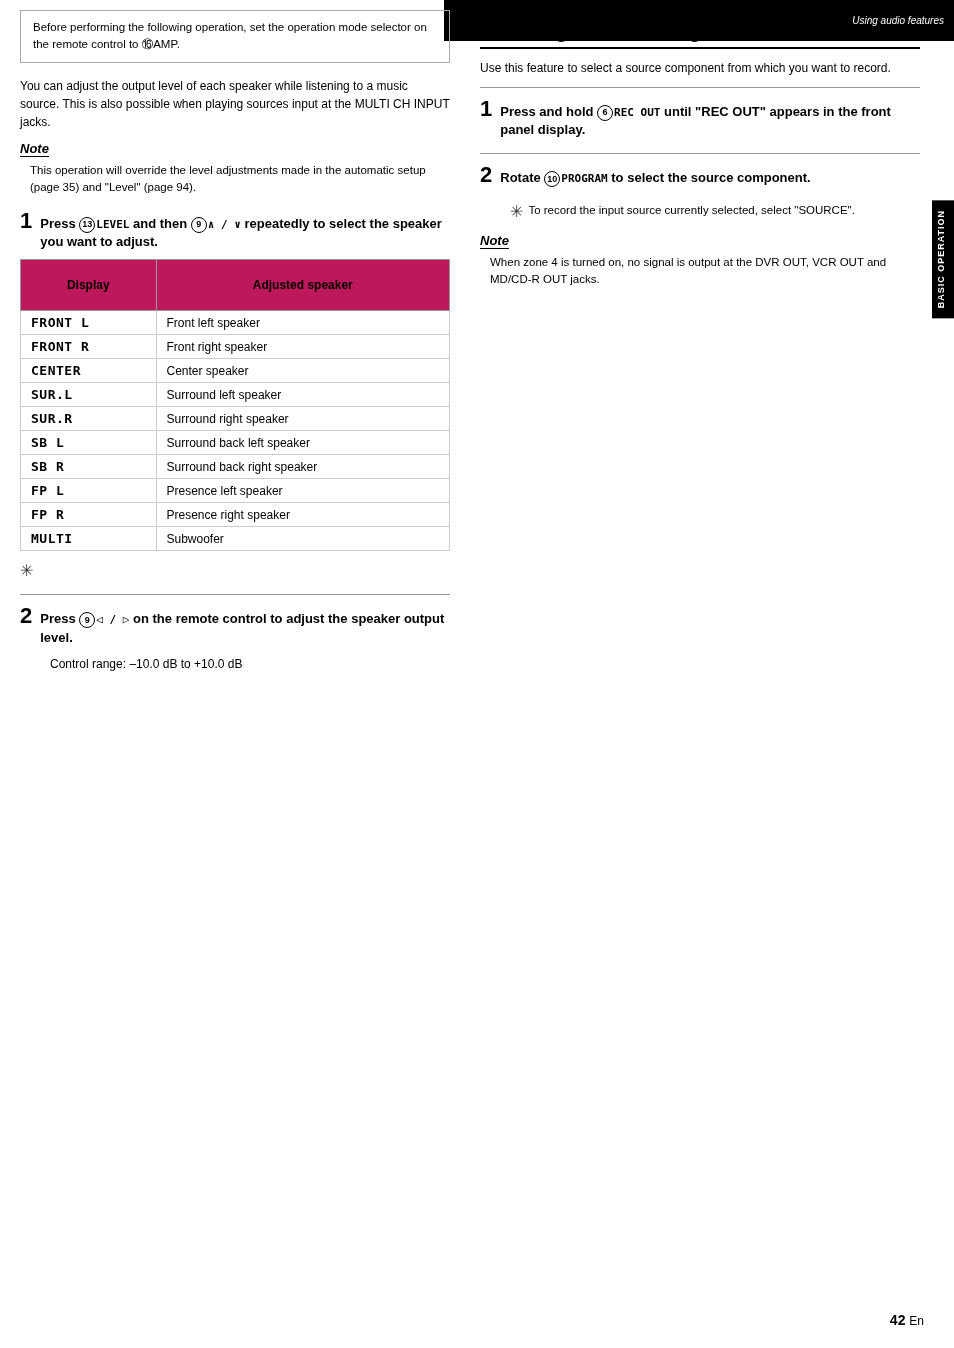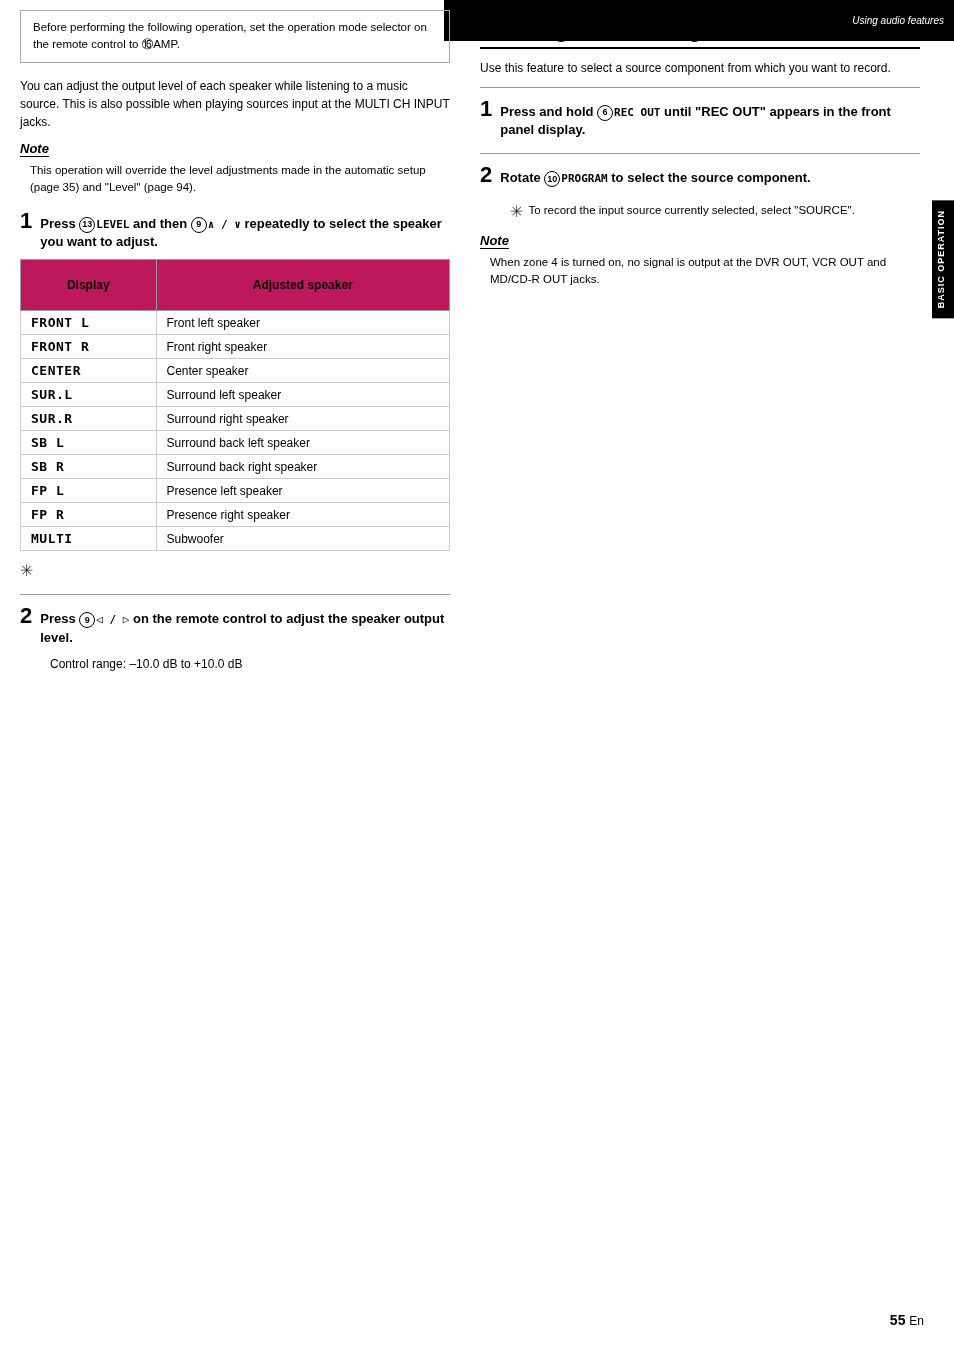--- a/index.html
+++ b/index.html
@@ -387,16 +387,16 @@
     </div>
 
     <div>
       <div class="note-label">Note</div>
       <div class="note-content">When zone 4 is turned on, no signal is output at the DVR OUT, VCR OUT and MD/CD-R OUT jacks.</div>
     </div>
 
   </div>
 
   <div class="page-number">
-    <span>55</span> <span class="en-text">En</span>
+    <span>42</span> <span class="en-text">En</span>
   </div>
 
 </div>
 
 </body></html>

